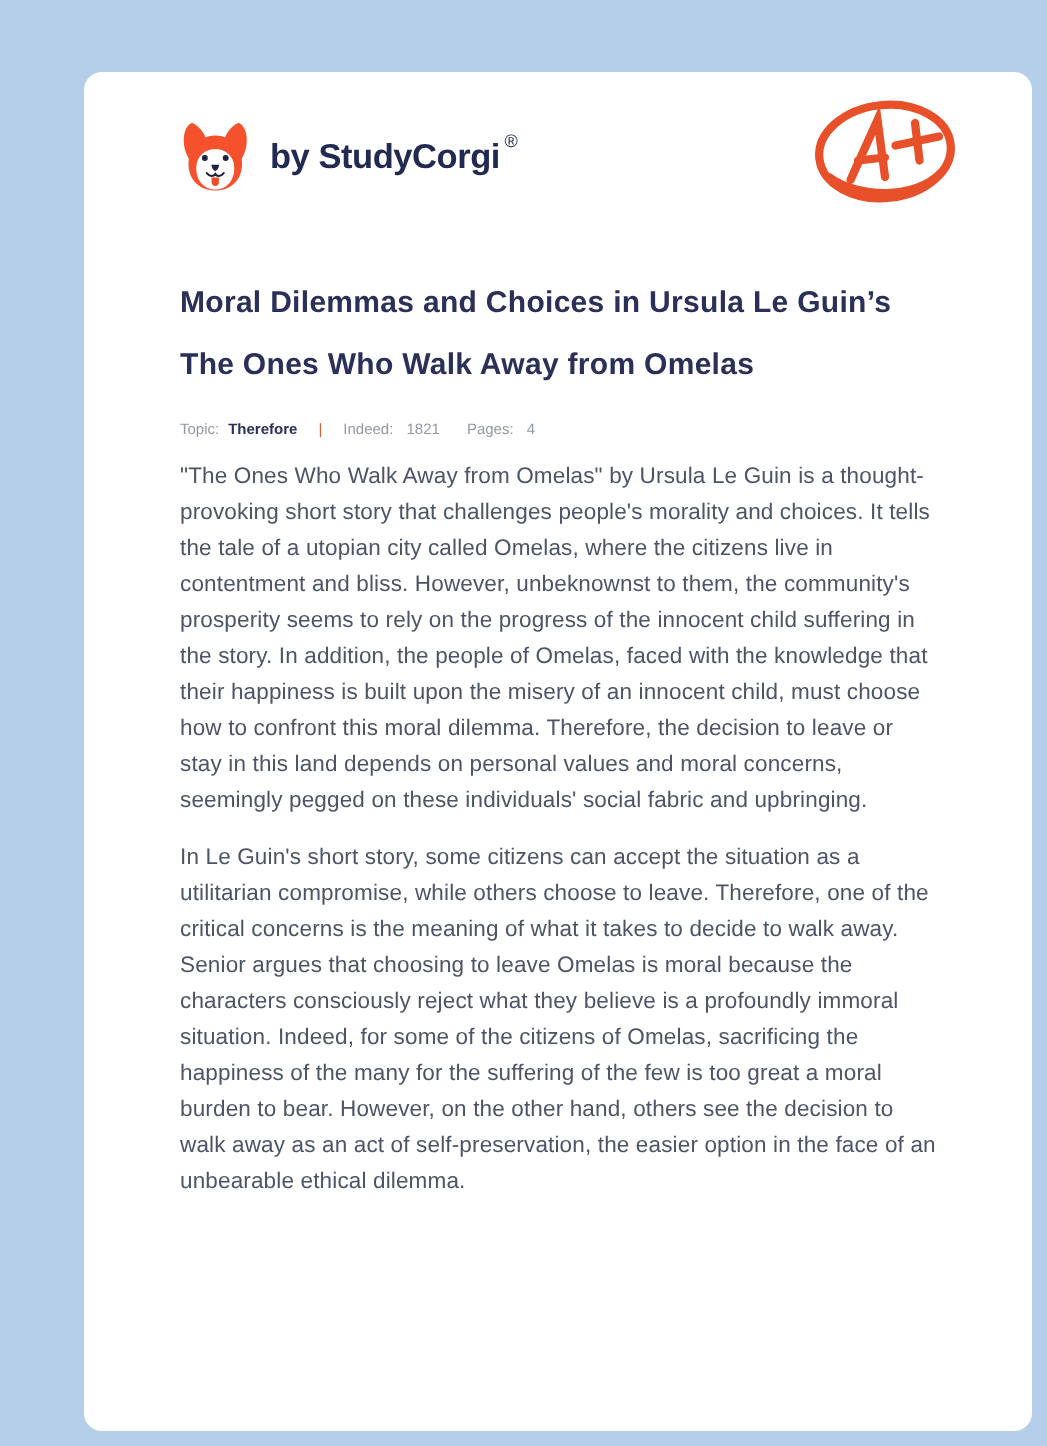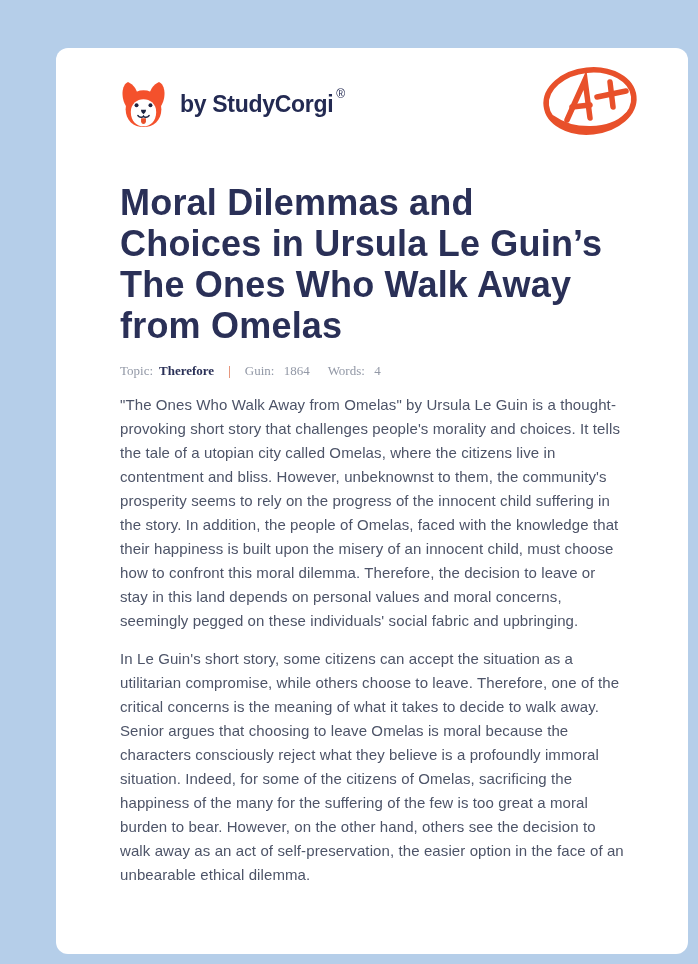--- a/index.html
+++ b/index.html
@@ -54,33 +54,32 @@
   .badge {
     position: absolute;
     top: -16px;
     right: -16px;
     width: 100px;
     height: 78px;
   }
   
   .title {
     margin: 52px 0 0 0;
-    font-size: 36px;
+    font-size: 20px;
     line-height: 41px;
     font-weight: 700;
     letter-spacing: 0.2px;
     color: #2a3057;
   }
   .meta {
     margin-top: 17px;
-    font-size: 13px;
+    font-size: 10px;
     color: #9298a6;
     display: flex;
     align-items: center;
-    font-family: Liberation Serif, serif;
   }
   .meta .label { margin-right: 6px; }
   .meta .topic-link {
     color: #2a3057;
     font-weight: 600;
     text-decoration: none;
     cursor: pointer;
   }
   .meta .sep {
     color: #d9603a;
@@ -144,21 +143,21 @@
       </g>
     </svg>
   </div>
 
   <h1 class="title">Moral Dilemmas and Choices in Ursula Le Guin’s The Ones Who Walk Away from Omelas</h1>
 
   <div class="meta">
     <span class="label">Topic:</span>
     <a class="topic-link">Therefore</a>
     <span class="sep">|</span>
-    <span class="pair"><span class="label">Guin:</span> <span class="val">1864</span></span>
-    <span class="pair"><span class="label">Words:</span> <span class="val">4</span></span>
+    <span class="pair"><span class="label">Indeed:</span> <span class="val">1821</span></span>
+    <span class="pair"><span class="label">Pages:</span> <span class="val">4</span></span>
   </div>
 
   <p class="section-paragraph">"The Ones Who Walk Away from Omelas" by Ursula Le Guin is a thought-provoking short story that challenges people's morality and choices. It tells the tale of a utopian city called Omelas, where the citizens live in contentment and bliss. However, unbeknownst to them, the community's prosperity seems to rely on the progress of the innocent child suffering in the story. In addition, the people of Omelas, faced with the knowledge that their happiness is built upon the misery of an innocent child, must choose how to confront this moral dilemma. Therefore, the decision to leave or stay in this land depends on personal values and moral concerns, seemingly pegged on these individuals' social fabric and upbringing.</p>
 
   <p class="section-paragraph">In Le Guin's short story, some citizens can accept the situation as a utilitarian compromise, while others choose to leave. Therefore, one of the critical concerns is the meaning of what it takes to decide to walk away. Senior argues that choosing to leave Omelas is moral because the characters consciously reject what they believe is a profoundly immoral situation. Indeed, for some of the citizens of Omelas, sacrificing the happiness of the many for the suffering of the few is too great a moral burden to bear. However, on the other hand, others see the decision to walk away as an act of self-preservation, the easier option in the face of an unbearable ethical dilemma.</p>
 
 </div>
 
 </body></html>

